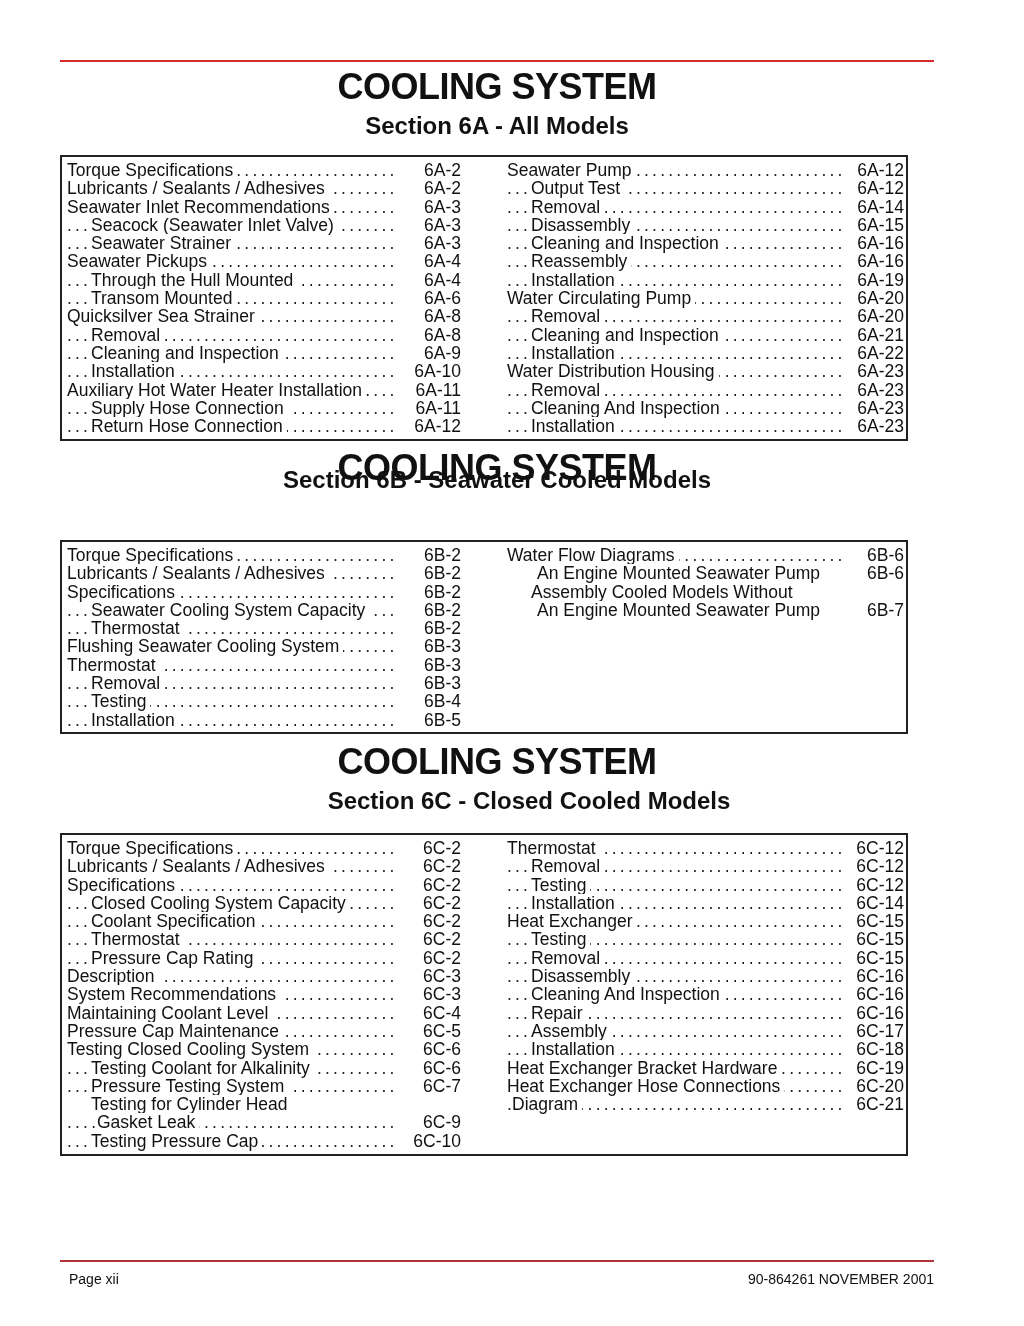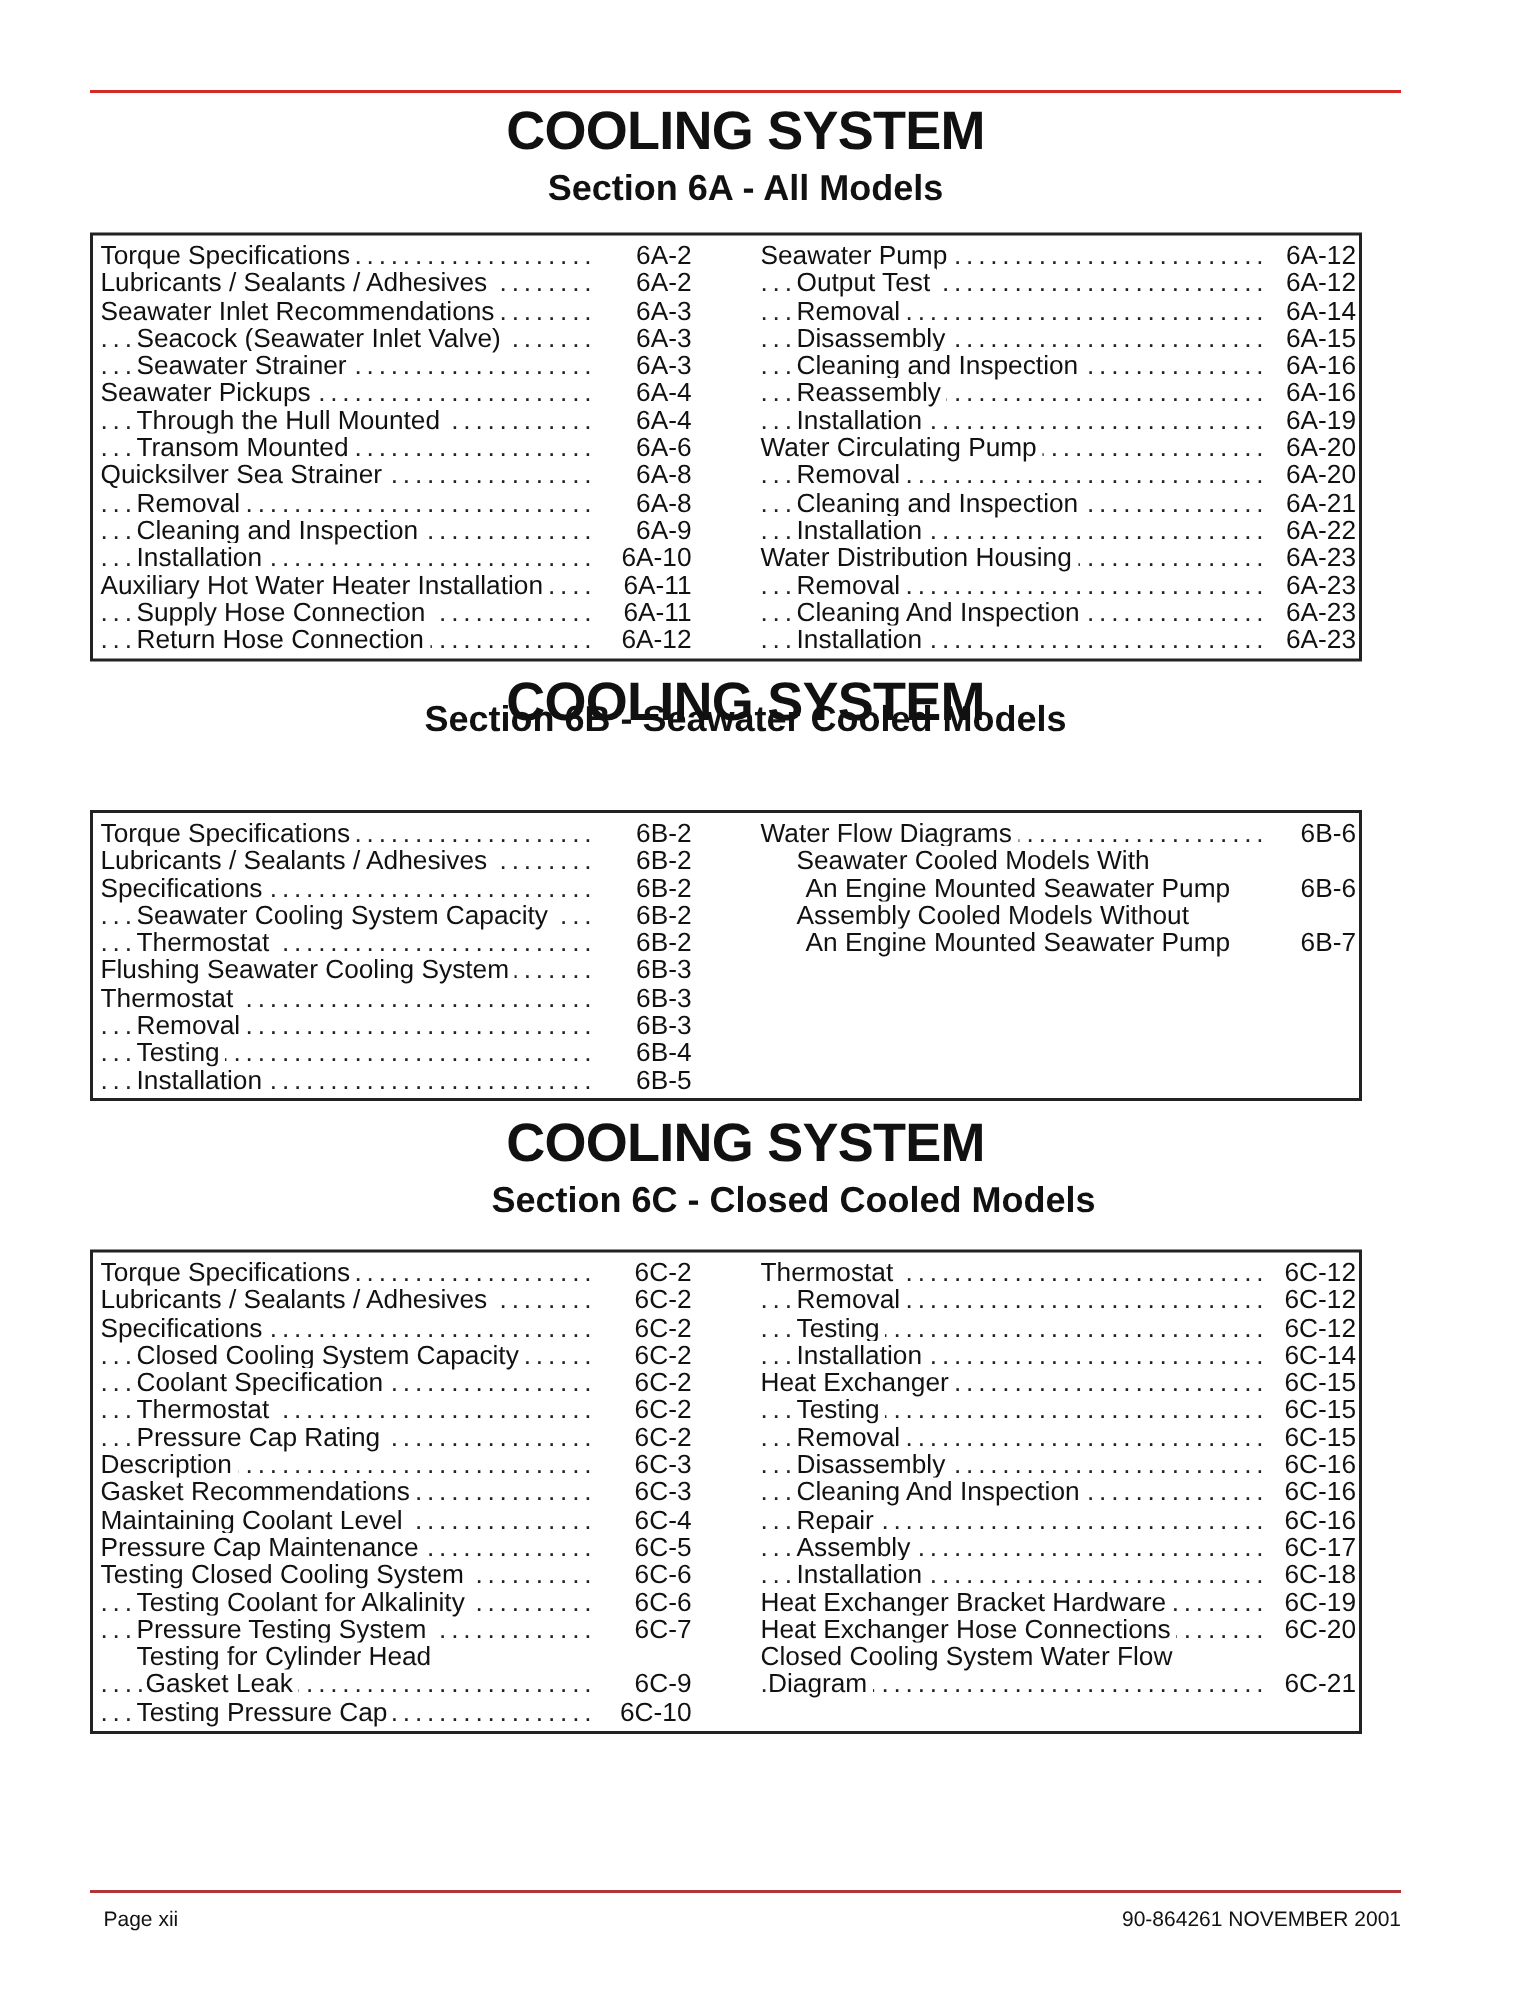--- a/index.html
+++ b/index.html
@@ -247,24 +247,20 @@
         <span class="toc-label">Installation</span>
         <span class="toc-page">6B-5</span>
       </div>
     </div>
   <div class="toc-col right">
       <div class="toc-row">
         <span class="toc-leader">................................................................................</span>
         <span class="toc-label">Water Flow Diagrams</span>
         <span class="toc-page">6B-6</span>
       </div>
-      <div class="toc-row ind noleader">
-        <span class="toc-label">Seawater Cooled Models With</span>
-        <span class="toc-page"></span>
-      </div>
       <div class="toc-row ind2 noleader">
         <span class="toc-label">An Engine Mounted Seawater Pump</span>
         <span class="toc-page">6B-6</span>
       </div>
       <div class="toc-row ind noleader">
         <span class="toc-label">Assembly Cooled Models Without</span>
         <span class="toc-page"></span>
       </div>
       <div class="toc-row ind2 noleader">
         <span class="toc-label">An Engine Mounted Seawater Pump</span>
@@ -312,21 +308,21 @@
         <span class="toc-label">Pressure Cap Rating</span>
         <span class="toc-page">6C-2</span>
       </div>
       <div class="toc-row">
         <span class="toc-leader">................................................................................</span>
         <span class="toc-label">Description</span>
         <span class="toc-page">6C-3</span>
       </div>
       <div class="toc-row">
         <span class="toc-leader">................................................................................</span>
-        <span class="toc-label">Gasket Recommendations</span>
+        <span class="toc-label">System Recommendations</span>
         <span class="toc-page">6C-3</span>
       </div>
       <div class="toc-row">
         <span class="toc-leader">................................................................................</span>
         <span class="toc-label">Maintaining Coolant Level</span>
         <span class="toc-page">6C-4</span>
       </div>
       <div class="toc-row">
         <span class="toc-leader">................................................................................</span>
         <span class="toc-label">Pressure Cap Maintenance</span>
@@ -426,24 +422,20 @@
       <div class="toc-row">
         <span class="toc-leader">................................................................................</span>
         <span class="toc-label">Heat Exchanger Bracket Hardware</span>
         <span class="toc-page">6C-19</span>
       </div>
       <div class="toc-row">
         <span class="toc-leader">................................................................................</span>
         <span class="toc-label">Heat Exchanger Hose Connections</span>
         <span class="toc-page">6C-20</span>
       </div>
-      <div class="toc-row noleader">
-        <span class="toc-label">Closed Cooling System Water Flow</span>
-        <span class="toc-page"></span>
-      </div>
       <div class="toc-row cont">
         <span class="toc-leader">................................................................................</span>
         <span class="toc-label">Diagram</span>
         <span class="toc-page">6C-21</span>
       </div>
     </div>
 </div>
 
 <div class="rule bottom"></div>
 <div class="footer-left">Page xii</div>

